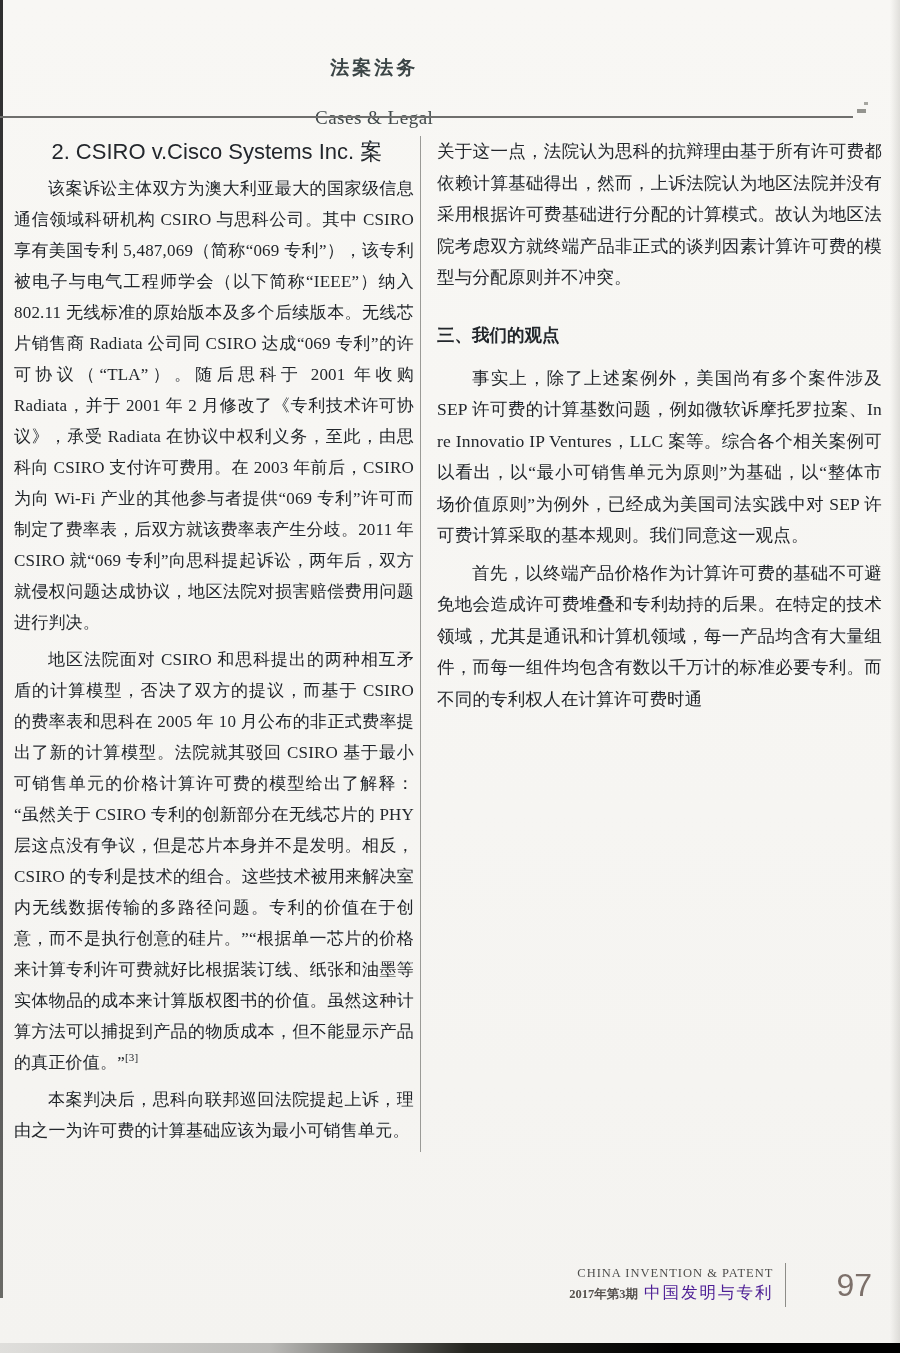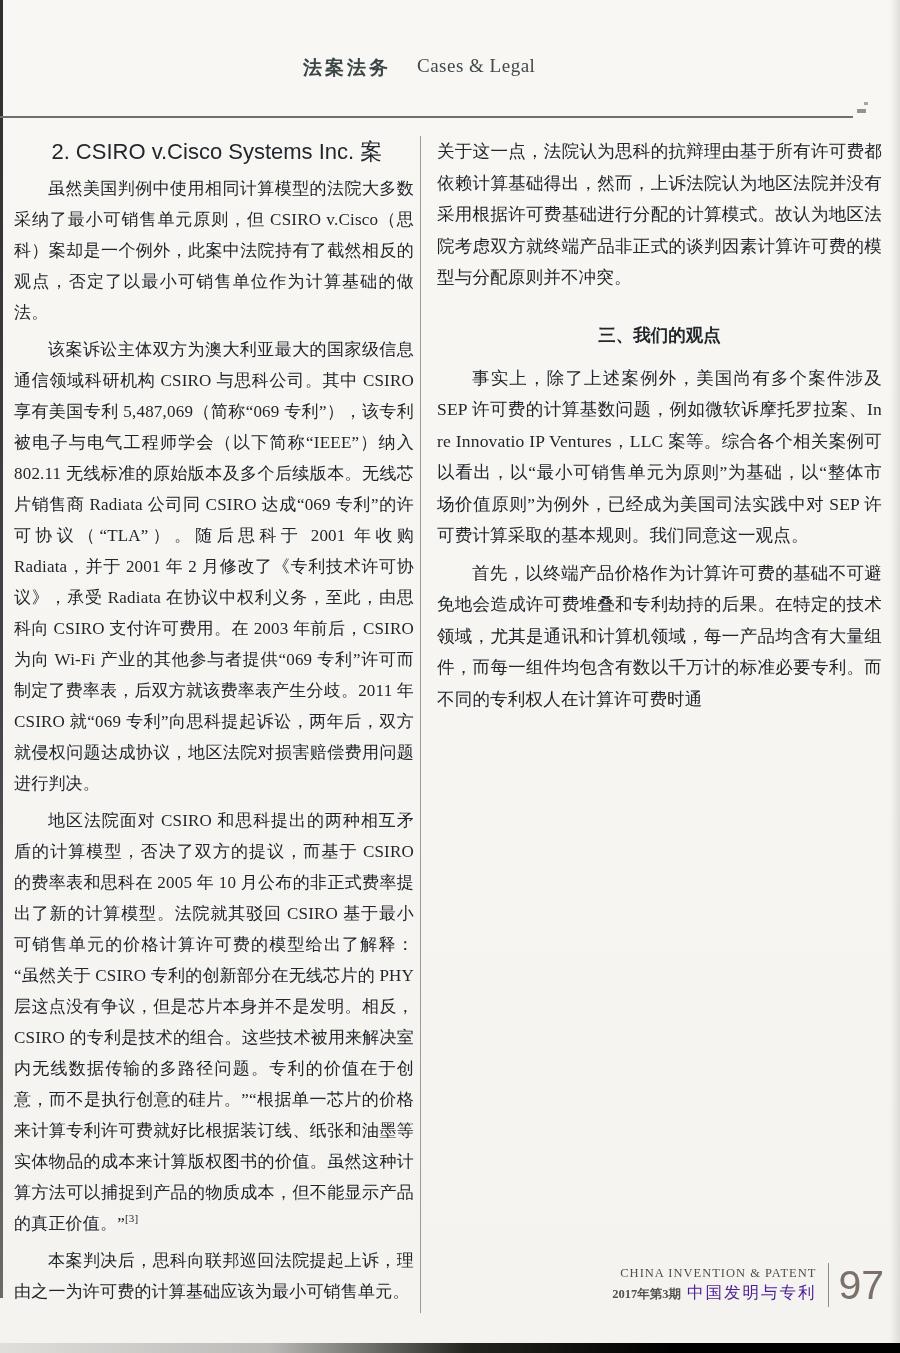--- a/index.html
+++ b/index.html
@@ -12,69 +12,68 @@
     overflow:hidden;
   }
   
   .scan-left-edge{position:absolute;left:0;top:0;width:3px;height:1298px;
     background:linear-gradient(180deg,#2e2e2e,#45454a 55%,#6a6a66);}
   .scan-bottom-edge{position:absolute;left:0;bottom:0;height:10px;width:900px;
     background:linear-gradient(90deg,rgba(130,130,128,.18),rgba(100,100,98,.4) 30%,#24241f 52%,#000 75%,#000);}
   .scan-right-shade{position:absolute;right:0;top:0;width:10px;height:100%;
     background:linear-gradient(270deg,rgba(160,158,152,.28),rgba(160,158,152,0));}
   
-  .page-header{position:absolute;top:55px;left:303px;display:flex;gap:26px;align-items:flex-start;}
+  .page-header{position:absolute;top:55px;left:315px;display:flex;gap:26px;align-items:center;flex-direction:column;}
   .header-zh{font-family:"Liberation Sans",sans-serif;font-weight:bold;font-size:19px;
     color:#3b4546;letter-spacing:3px;}
   .header-en{font-size:19px;color:#41494a;letter-spacing:.5px;}
   .header-rule{position:absolute;top:116px;left:0;width:853px;height:2px;background:#6f6f6d;}
   .header-rule-tick{position:absolute;top:109px;left:857px;width:9px;height:4px;background:#94948f;}
   .header-rule-dot{position:absolute;top:102px;left:864px;width:4px;height:3px;background:#a6a6a0;}
   
   .columns{position:absolute;top:136px;left:14px;width:868px;display:flex;align-items:stretch;}
   .col-left{width:400px;}
   .col-right{width:445px;margin-left:6px;border-left:1px solid #9a9a96;padding-left:16px;}
   .para{margin:0 0 6px 0;font-size:17px;line-height:31px;text-align:justify;letter-spacing:.2px;}
   .col-right .para{font-size:17.5px;line-height:31.5px;}
   .indent{text-indent:2em;}
   .subheading{margin:0 0 6px 0;text-indent:1.7em;font-family:"Liberation Sans",sans-serif;
     font-size:22px;line-height:31px;color:#23272c;}
   .section-heading{font-family:"Liberation Sans",sans-serif;font-weight:bold;
-    font-size:17.5px;line-height:31px;margin:26px 0 12px 0;color:#22262b;text-align:center;}
+    font-size:17.5px;line-height:31px;margin:26px 0 12px 0;color:#22262b;}
   sup.footnote{font-size:11px;line-height:0;}
   
-  .page-footer{position:absolute;right:16px;bottom:46px;display:flex;align-items:center;}
+  .page-footer{position:absolute;right:28px;bottom:46px;display:flex;align-items:center;}
   .footer-text{text-align:right;margin-right:9px;}
   .footer-line1{font-size:12.5px;letter-spacing:1px;color:#4e4e4c;white-space:nowrap;}
   .footer-line2{white-space:nowrap;margin-top:1px;}
   .footer-issue{font-size:12.5px;font-weight:bold;color:#55514e;margin-right:6px;}
   .footer-zh{font-size:16.5px;letter-spacing:2px;color:#4c1d95;}
   .footer-divider{width:1px;height:44px;background:#8d8d88;margin:0 9px 0 3px;}
-  .page-number{font-family:"Liberation Sans",sans-serif;font-size:41px;line-height:44px;
-    color:#7c706a;font-weight:400;}
+  .page-number{font-family:"Liberation Sans",sans-serif;font-size:32px;line-height:44px;
+    color:#7c706a;font-weight:400;margin-left:41px;}
 </style>
 </head>
 <body>
 
 <div class="scan-left-edge"></div>
 <div class="scan-right-shade"></div>
 
 <div class="page-header">
   <span class="header-zh">法案法务</span>
   <span class="header-en">Cases &amp; Legal</span>
 </div>
 <div class="header-rule"></div>
 <div class="header-rule-tick"></div>
 <div class="header-rule-dot"></div>
 
 <div class="columns">
 
   <div class="col-left">
     <p class="subheading">2. CSIRO v.Cisco Systems Inc. 案</p>
-    <p class="para indent">虽然美国判例中使用相同计算模型的法院大多数采纳了最小可销售单元原则，但 CSIRO v.Cisco（思科）案却是一个例外，此案中法院持有了截然相反的观点，否定了以最小可销售单位作为计算基础的做法。</p>
     <p class="para indent">该案诉讼主体双方为澳大利亚最大的国家级信息通信领域科研机构 CSIRO 与思科公司。其中 CSIRO 享有美国专利 5,487,069（简称“069 专利”），该专利被电子与电气工程师学会（以下简称“IEEE”）纳入 802.11 无线标准的原始版本及多个后续版本。无线芯片销售商 Radiata 公司同 CSIRO 达成“069 专利”的许可协议（“TLA”）。随后思科于 2001 年收购 Radiata，并于 2001 年 2 月修改了《专利技术许可协议》，承受 Radiata 在协议中权利义务，至此，由思科向 CSIRO 支付许可费用。在 2003 年前后，CSIRO 为向 Wi-Fi 产业的其他参与者提供“069 专利”许可而制定了费率表，后双方就该费率表产生分歧。2011 年 CSIRO 就“069 专利”向思科提起诉讼，两年后，双方就侵权问题达成协议，地区法院对损害赔偿费用问题进行判决。</p>
     <p class="para indent"><span>地区法院面对 CSIRO 和思科提出的两种相互矛盾的计算模型，否决了双方的提议，而基于 CSIRO 的费率表和思科在 2005 年 10 月公布的非正式费率提出了新的计算模型。法院就其驳回 CSIRO 基于最小可销售单元的价格计算许可费的模型给出了解释：“虽然关于 CSIRO 专利的创新部分在无线芯片的 PHY 层这点没有争议，但是芯片本身并不是发明。相反，CSIRO 的专利是技术的组合。这些技术被用来解决室内无线数据传输的多路径问题。专利的价值在于创意，而不是执行创意的硅片。”“根据单一芯片的价格来计算专利许可费就好比根据装订线、纸张和油墨等实体物品的成本来计算版权图书的价值。虽然这种计算方法可以捕捉到产品的物质成本，但不能显示产品的真正价值。”</span><sup class="footnote">[3]</sup></p>
     <p class="para indent">本案判决后，思科向联邦巡回法院提起上诉，理由之一为许可费的计算基础应该为最小可销售单元。</p>
   </div>
 
   <div class="col-right">
     <p class="para">关于这一点，法院认为思科的抗辩理由基于所有许可费都依赖计算基础得出，然而，上诉法院认为地区法院并没有采用根据许可费基础进行分配的计算模式。故认为地区法院考虑双方就终端产品非正式的谈判因素计算许可费的模型与分配原则并不冲突。</p>
     <h3 class="section-heading">三、我们的观点</h3>
     <p class="para indent">事实上，除了上述案例外，美国尚有多个案件涉及 SEP 许可费的计算基数问题，例如微软诉摩托罗拉案、In re Innovatio IP Ventures，LLC 案等。综合各个相关案例可以看出，以“最小可销售单元为原则”为基础，以“整体市场价值原则”为例外，已经成为美国司法实践中对 SEP 许可费计算采取的基本规则。我们同意这一观点。</p>
     <p class="para indent">首先，以终端产品价格作为计算许可费的基础不可避免地会造成许可费堆叠和专利劫持的后果。在特定的技术领域，尤其是通讯和计算机领域，每一产品均含有大量组件，而每一组件均包含有数以千万计的标准必要专利。而不同的专利权人在计算许可费时通</p>

